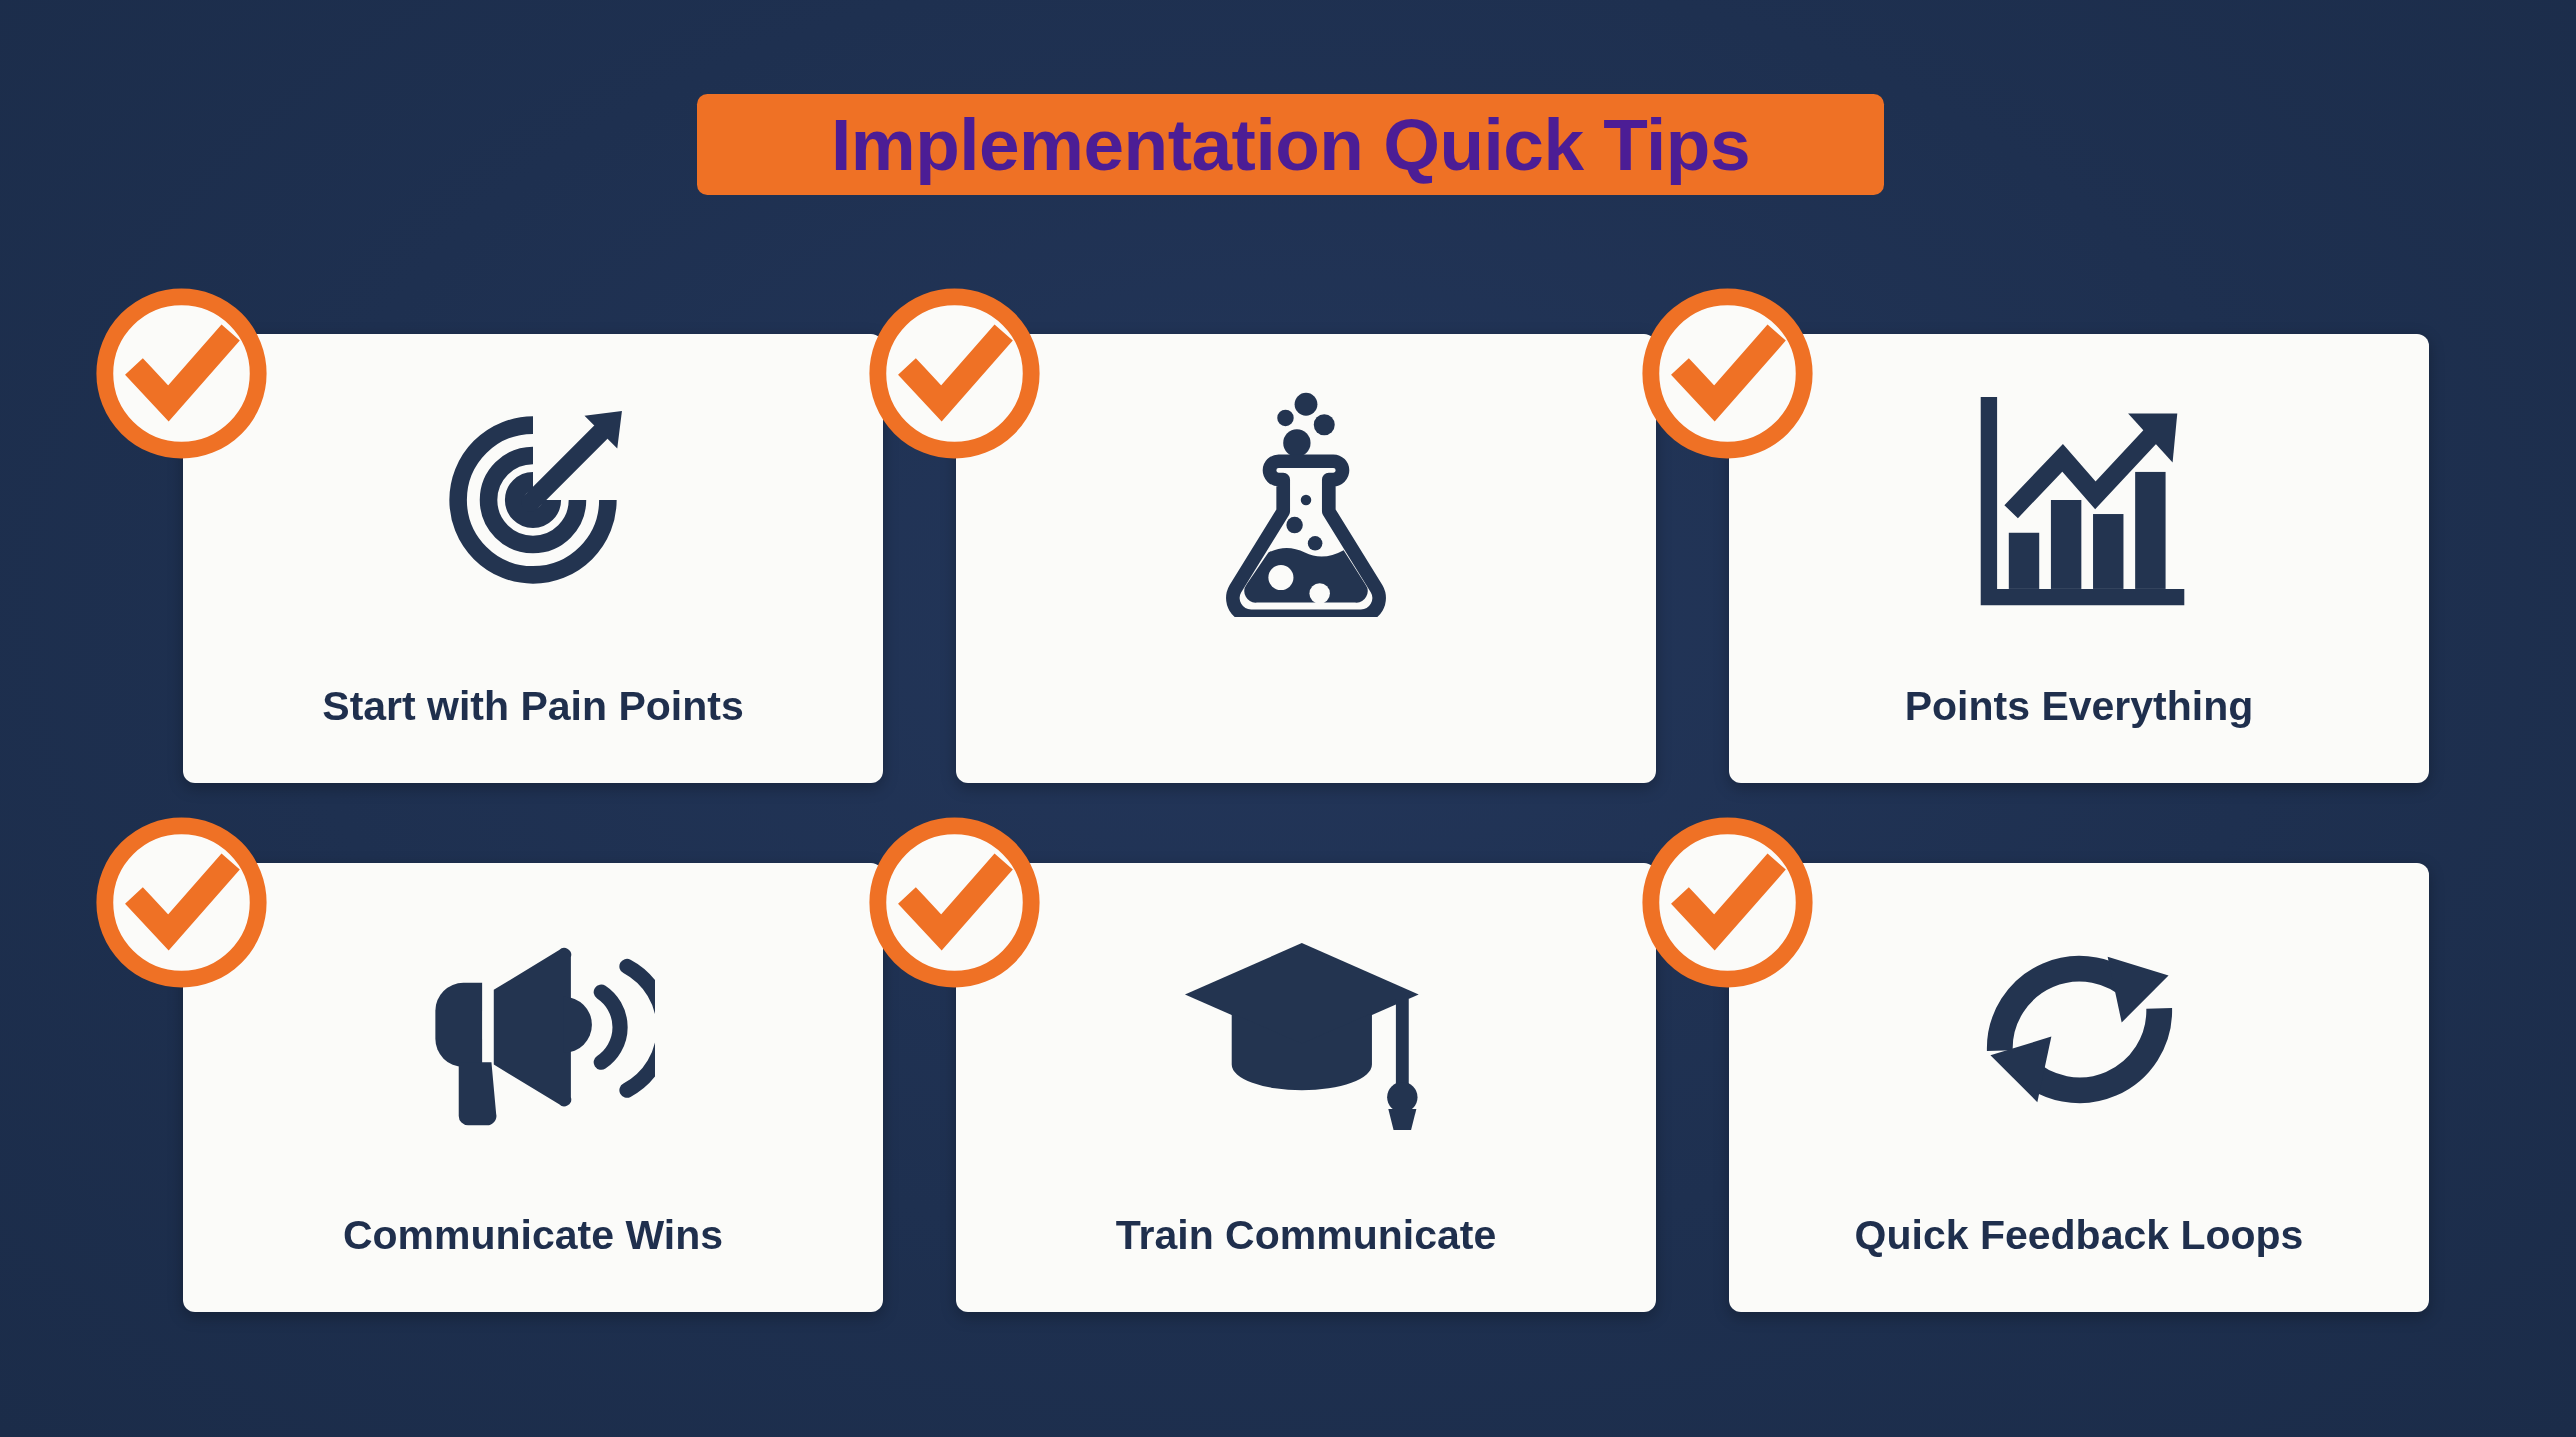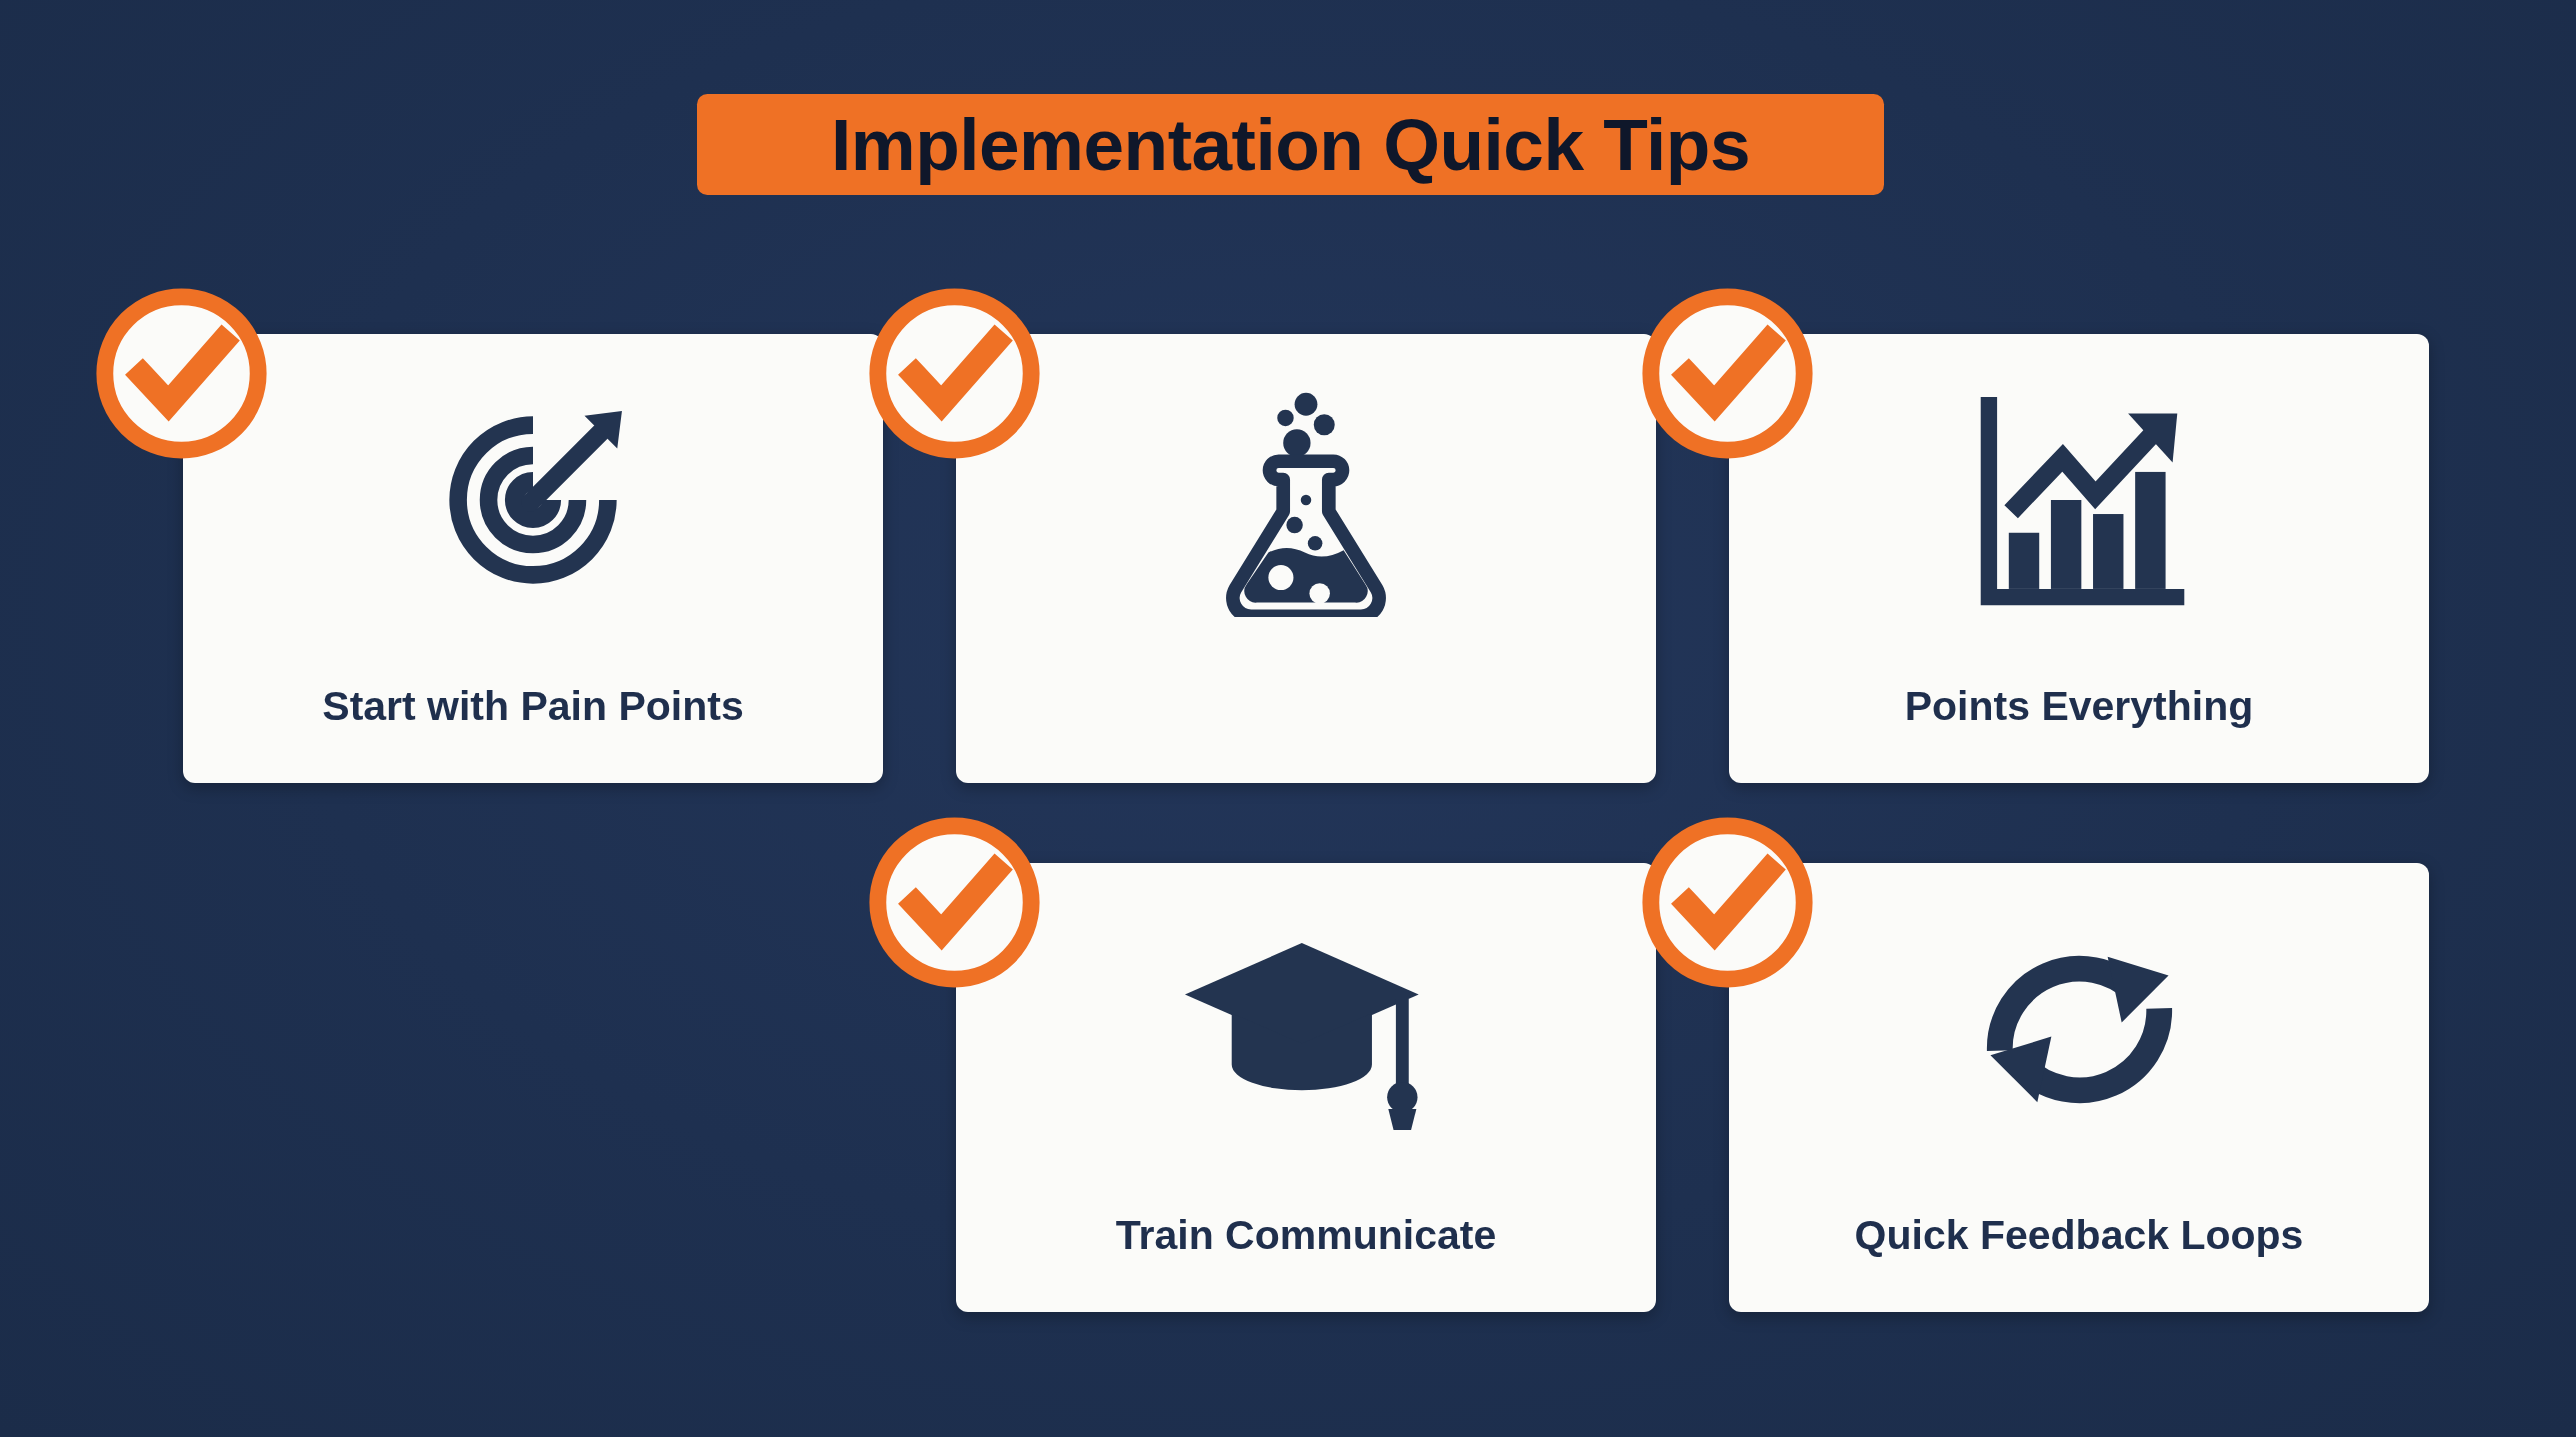--- a/index.html
+++ b/index.html
@@ -29,21 +29,21 @@
     width: 1187px;
     height: 101px;
     background: #ef7125;
     border-radius: 10.3px;
     display: flex;
     align-items: center;
     justify-content: center;
     box-sizing: border-box;
   }
   #title-text {
-    color: #0f172a;
+    color: #4c1d95;
     font-size: 73px;
     font-weight: bold;
     letter-spacing: -0.5px;
     line-height: 1;
     white-space: nowrap;
     font-family: "Liberation Sans", sans-serif;
   }
 
   
   #grid {
@@ -176,20 +176,39 @@
       </div>
       <div class="card-label">Points Everything</div>
       <div class="check-badge">
         <svg width="187" height="187" viewBox="0 0 100 100">
           <circle cx="50" cy="50" r="41" fill="#fbfbf9" stroke="#ef7125" stroke-width="9"></circle>
           <path d="M29 51 L43 66 L72 33" fill="none" stroke="#ef7125" stroke-width="13" stroke-linecap="square" stroke-linejoin="miter"></path>
         </svg>
       </div>
     </div>
 
+    <div class="card col0 row1">
+      <div class="card-icon">
+        <svg width="243" height="197" viewBox="0 0 104 84">
+          <path d="M10 34 a12 12 0 0 1 12 -12 h8 v36 h-8 a12 12 0 0 1 -12 -12 z" fill="#233450"></path>
+          <path d="M20 56 h14 l2 22 a4 4 0 0 1 -4 5 h-8 a4 4 0 0 1 -4 -4 z" fill="#233450"></path>
+          <path d="M35 25 L63 8 a3 3 0 0 1 5 3 v60 a3 3 0 0 1 -5 3 L35 57 z" fill="#233450"></path>
+          <path d="M65 28 a12 12 0 0 1 0 24 z" fill="#233450"></path>
+          <path d="M81 26 a18 18 0 0 1 0 30" fill="none" stroke="#233450" stroke-width="6.5" stroke-linecap="round"></path>
+          <path d="M92 15 a30 30 0 0 1 0 53" fill="none" stroke="#233450" stroke-width="6.5" stroke-linecap="round"></path>
+        </svg>
+      </div>
+      <div class="card-label">Communicate Wins</div>
+      <div class="check-badge">
+        <svg width="187" height="187" viewBox="0 0 100 100">
+          <circle cx="50" cy="50" r="41" fill="#fbfbf9" stroke="#ef7125" stroke-width="9"></circle>
+          <path d="M29 51 L43 66 L72 33" fill="none" stroke="#ef7125" stroke-width="13" stroke-linecap="square" stroke-linejoin="miter"></path>
+        </svg>
+      </div>
+    </div>
 
     <div class="card col1 row1">
       <div class="card-icon">
         <svg width="253" height="201" viewBox="0 0 108 86">
           <path d="M52 6 L102 28 L52 50 L2 28 Z" fill="#233450"></path>
           <path d="M22 36 v22 a30 11 0 0 0 60 0 v-22 L52 49 Z" fill="#233450"></path>
           <path d="M95 30 v40" fill="none" stroke="#233450" stroke-width="5.5"></path>
           <circle cx="95" cy="72" r="6.5" fill="#233450"></circle>
           <path d="M89 77 h12 l-3 12 h-6 z" fill="#233450"></path>
         </svg>

